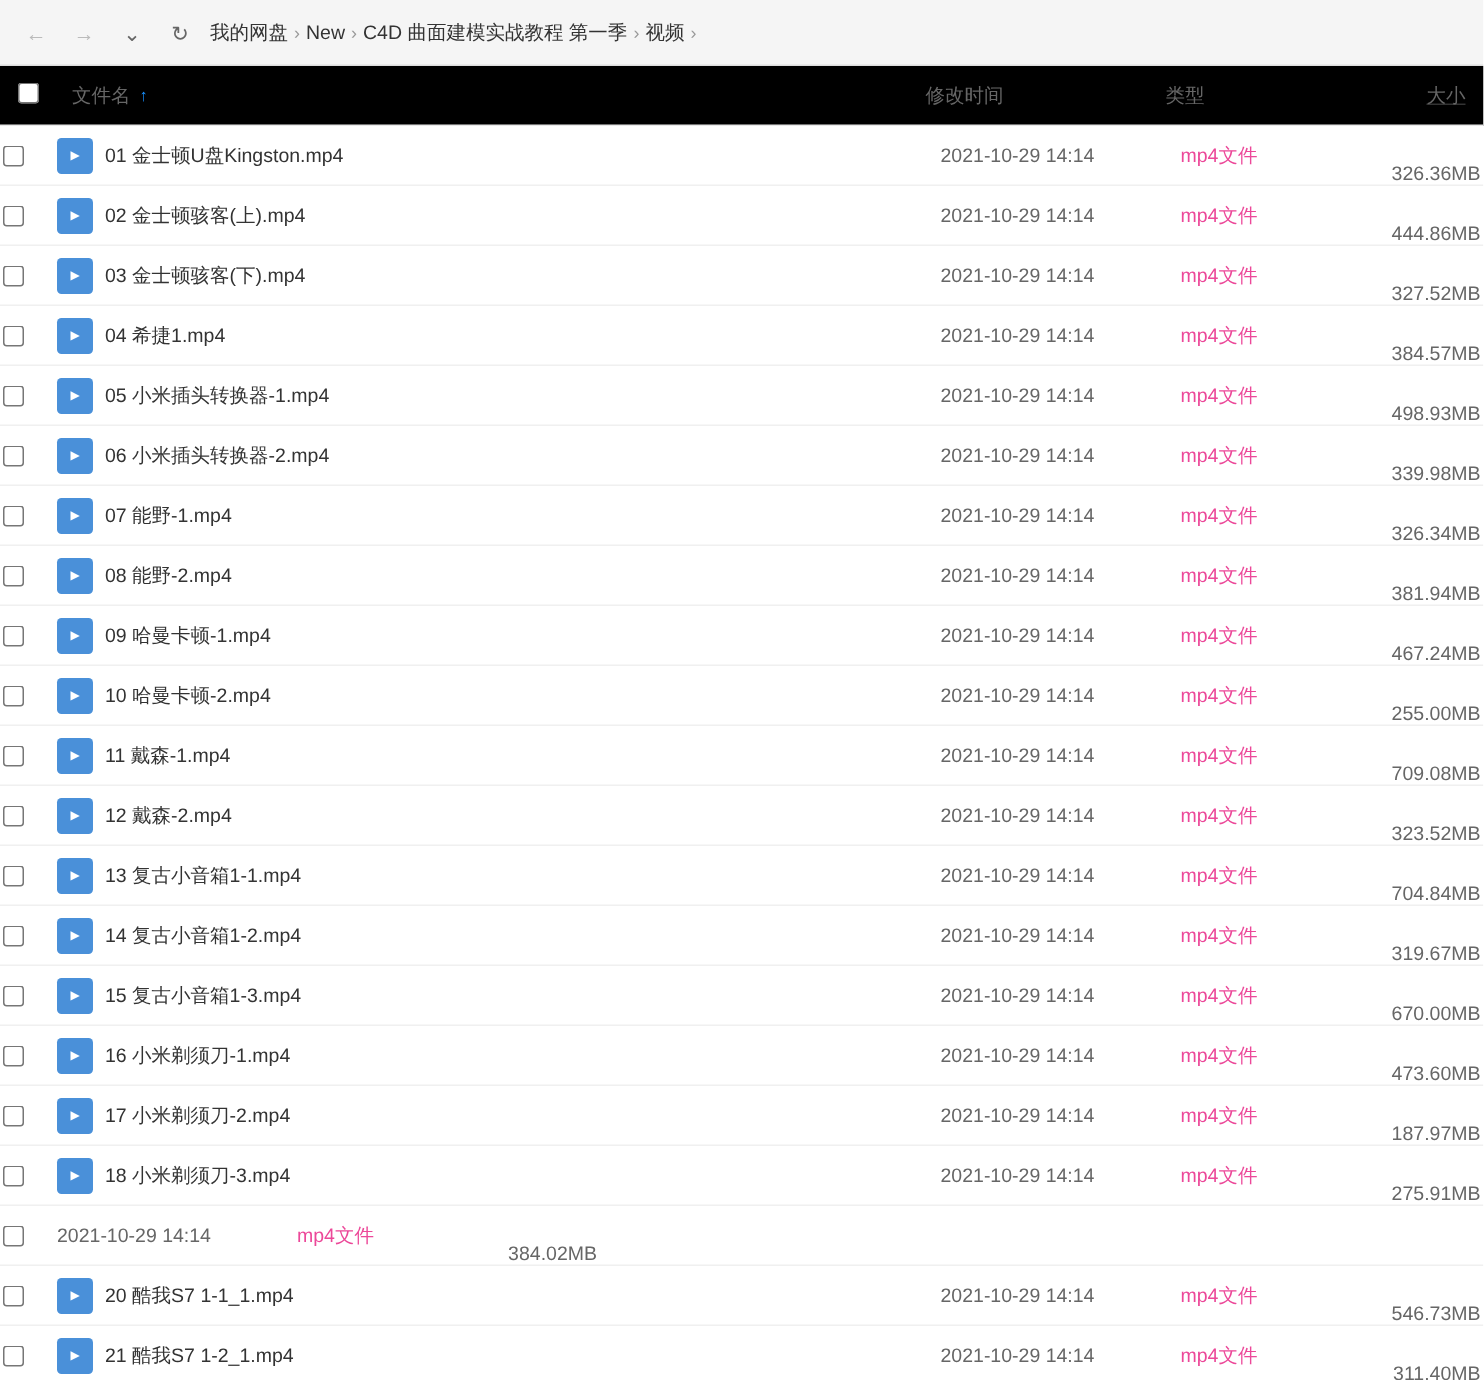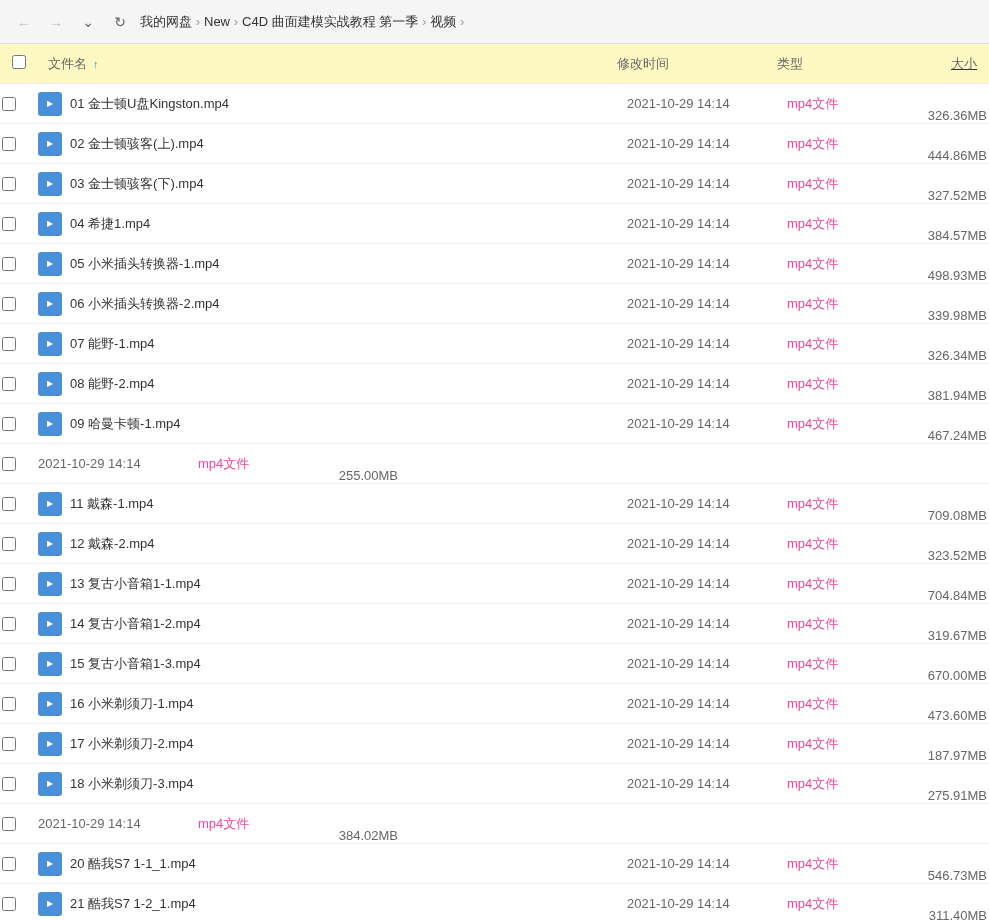--- a/index.html
+++ b/index.html
@@ -76,21 +76,21 @@
     .breadcrumb-sep {
       color: #999;
       font-size: 12px;
     }
 
     
     .table-header {
       display: flex;
       align-items: center;
       padding: 8px 12px;
-      background: #fef9c3;
+      background: #000000;
       border-bottom: 1px solid #e8e8e8;
       height: 40px;
     }
 
     .col-check {
       width: 36px;
       flex-shrink: 0;
     }
 
     .col-name {
@@ -350,20 +350,24 @@
       <span class="file-name">09 哈曼卡顿-1.mp4</span>
     </div>
     <div class="col-date-val">2021-10-29 14:14</div>
     <div class="col-type-val">mp4文件</div>
     <div class="col-size-val">467.24MB</div>
   </div>
     <div class="file-row">
     <div class="col-check">
       <input type="checkbox" style="">
     </div>
+    <div class="col-name">
+      <div class="file-icon"></div>
+      <span class="file-name">10 哈曼卡顿-2.mp4</span>
+    </div>
     <div class="col-date-val">2021-10-29 14:14</div>
     <div class="col-type-val">mp4文件</div>
     <div class="col-size-val">255.00MB</div>
   </div>
     <div class="file-row">
     <div class="col-check">
       <input type="checkbox" style="">
     </div>
     <div class="col-name">
       <div class="file-icon"></div>

